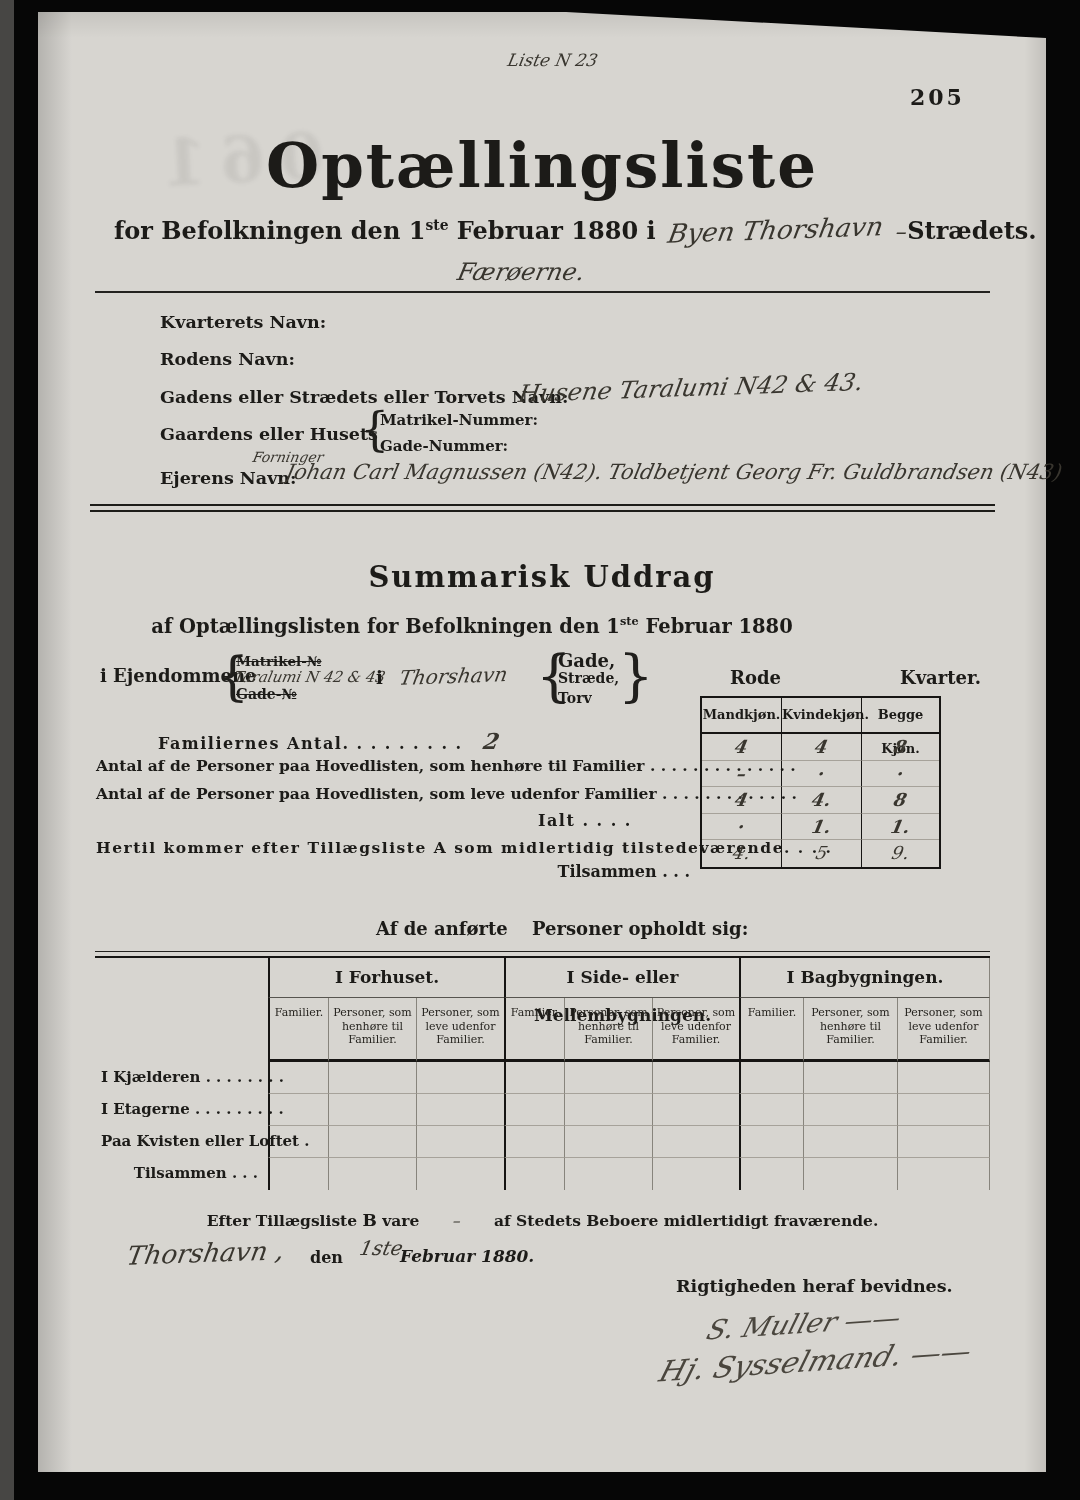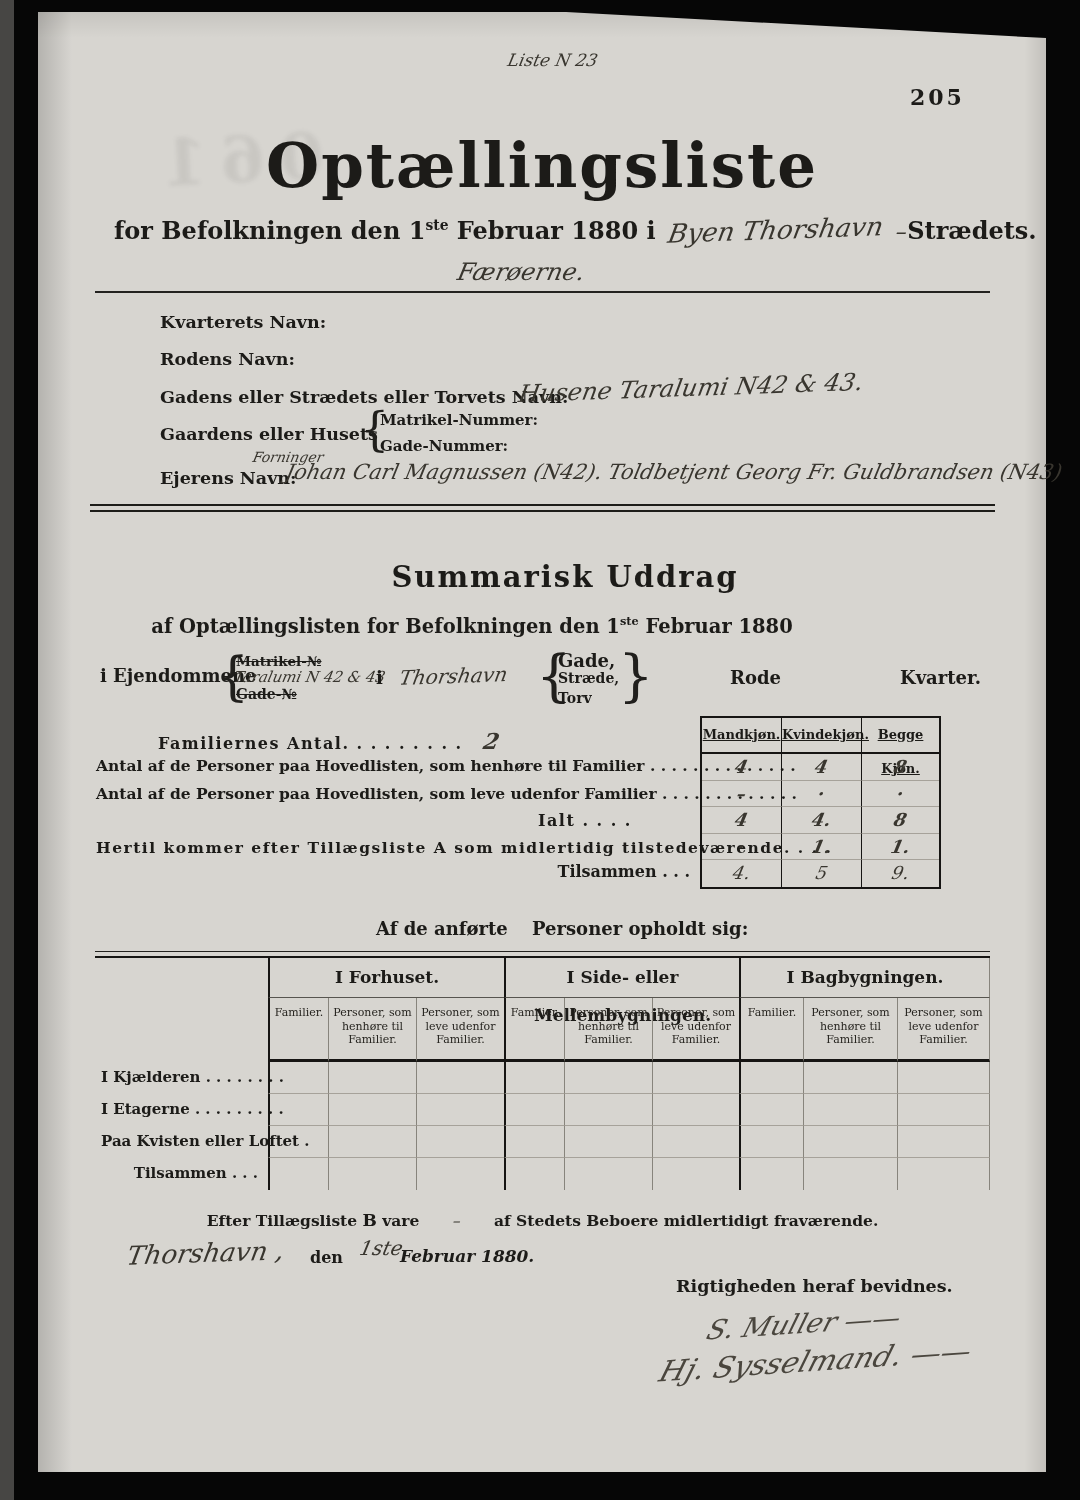--- a/index.html
+++ b/index.html
@@ -86,21 +86,21 @@
   <div class="abs brace" style="left:322px;top:394px;">{</div>
   <div class="abs small-lab" style="left:342px;top:399px;">Matrikel-Nummer:</div>
   <div class="abs small-lab" style="left:342px;top:425px;">Gade-Nummer:</div>
 
   <div class="abs hw" style="left:215px;top:437px;font-size:14px;">Forninger</div>
   <div class="abs lab" style="left:122px;top:456px;">Ejerens Navn:</div>
   <div class="abs hw" style="left:248px;top:448px;font-size:21px;white-space:nowrap;">Johan Carl Magnussen (N42). Toldbetjent Georg Fr. Guldbrandsen (N43)</div>
 
   <div class="abs rule2" style="left:52px;top:492px;width:905px;"></div>
 
-  <div class="abs b" style="left:0;top:548px;width:1008px;text-align:center;font-size:29px;letter-spacing:2px;padding-left:23px;">Summarisk Uddrag</div>
+  <div class="abs b" style="left:0;top:548px;width:1008px;text-align:center;font-size:29px;letter-spacing:2px;">Summarisk Uddrag</div>
   <div class="abs b" style="left:0;top:602px;width:868px;text-align:center;font-size:19.5px;"><span>af Optællingslisten for Befolkningen den 1</span><sup>ste</sup><span> Februar 1880</span></div>
 
   <div class="abs lab" style="left:62px;top:653px;font-size:18px;">i Ejendommene</div>
   <div class="abs brace" style="left:178px;top:638px;font-size:52px;">{</div>
   <div class="abs b strike" style="left:198px;top:641px;font-size:13.5px;">Matrikel-№</div>
   <div class="abs hw" style="left:196px;top:656px;font-size:15px;white-space:nowrap;">Taralumi N 42 &amp; 43</div>
   <div class="abs b strike" style="left:198px;top:674px;font-size:14px;">Gade-№</div>
   <div class="abs b" style="left:338px;top:655px;font-size:18px;">i</div>
   <div class="abs hw tilt" style="left:362px;top:652px;font-size:20px;">Thorshavn</div>
   <div class="abs brace" style="left:498px;top:636px;font-size:56px;">{</div>
@@ -111,21 +111,21 @@
   <div class="abs b" style="left:692px;top:655px;font-size:18px;">Rode</div>
   <div class="abs b" style="left:862px;top:655px;font-size:18px;">Kvarter.</div>
 
   <div class="abs b sp" style="left:120px;top:716px;font-size:16px;white-space:nowrap;"><span>Familiernes Antal. . . . . . . . .</span> <span class="hw" style="font-size:22px;letter-spacing:0;margin-left:14px;">2</span></div>
   <div class="abs b" style="left:58px;top:744px;font-size:15.5px;white-space:nowrap;">Antal af de Personer paa Hovedlisten, som henhøre til Familier . . . . . . . . . . . . . .</div>
   <div class="abs b" style="left:58px;top:772px;font-size:15.5px;white-space:nowrap;">Antal af de Personer paa Hovedlisten, som leve udenfor Familier . . . . . . . . . . . . .</div>
   <div class="abs b sp" style="left:500px;top:799px;width:152px;text-align:left;font-size:16px;">Ialt . . . .</div>
   <div class="abs b sp" style="left:58px;top:826px;font-size:15.5px;white-space:nowrap;">Hertil kommer efter Tillægsliste A som midlertidig tilstedeværende. . . .</div>
   <div class="abs b" style="left:480px;top:850px;width:172px;text-align:right;font-size:16px;">Tilsammen . . .</div>
 
-  <div id="mtab" class="abs" style="left:662px;top:704px;text-decoration:underline;">
+  <div id="mtab" class="abs" style="left:662px;top:684px;">
     <div class="h">Mandkjøn.</div>
     <div class="h cl">Kvindekjøn.</div>
     <div class="h cl">Begge Kjøn.</div>
 
     <div class="v rl"><span class="hw">4</span></div>
     <div class="v cl rl"><span class="hw">4</span></div>
     <div class="v cl rl"><span class="hw">8</span></div>
 
     <div class="v rl"><span class="hw">–</span></div>
     <div class="v cl rl"><span class="hw">·</span></div>

